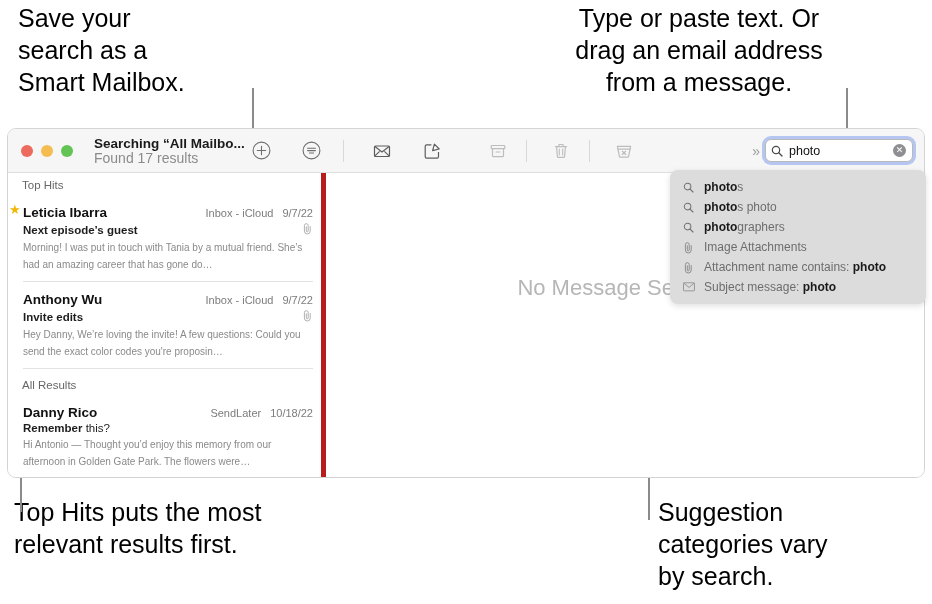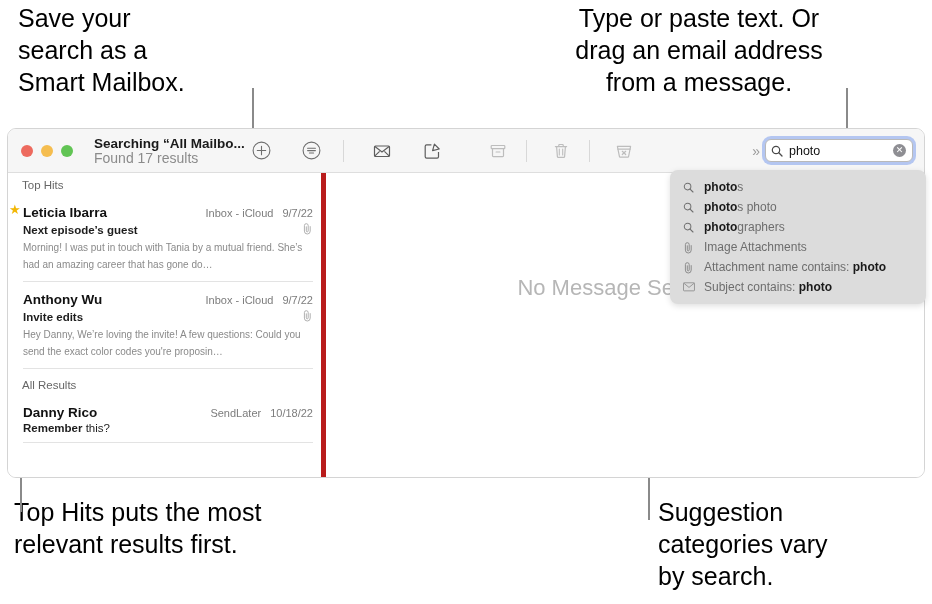--- a/index.html
+++ b/index.html
@@ -431,20 +431,21 @@
       <div class="msg-rows">
         <div class="msg-row last">
           <div class="row-top">
             <span class="sender">Danny Rico</span>
             <span class="mailbox">SendLater</span>
             <span class="date">10/18/22</span>
           </div>
           <div class="row-subject">
             <span class="subj"><b>Remember</b><span class="reg"> this?</span></span>
           </div>
+          <div class="preview">Hi Antonio — Thought you’d enjoy this memory from our afternoon in Golden Gate Park. The flowers were…</div>
         </div>
       </div>
     </div>
 
     <div class="detail-pane">
       <div class="no-msg">No Message Selected</div>
     </div>
   </div>
 </div>
 
@@ -498,15 +499,15 @@
     <span class="sug-txt"><span class="dim">Attachment name contains: </span><span class="strong">photo</span></span>
   </div>
 
   <div class="sug-item muted">
     <span class="sug-ic">
       <svg width="12" height="10" viewBox="0 0 14 11">
           <rect x="0.6" y="0.6" width="12.8" height="9.4" rx="0.8" fill="none" stroke="#8c8c8c" stroke-width="1"></rect>
           <path d="M0.9 1 L7 6 L13.1 1" fill="none" stroke="#8c8c8c" stroke-width="1"></path>
         </svg>
     </span>
-    <span class="sug-txt"><span class="dim">Subject contains: </span><span class="strong">photo</span></span>
+    <span class="sug-txt"><span class="dim">Subject message: </span><span class="strong">photo</span></span>
   </div>
 </div>
 
 </body></html>

